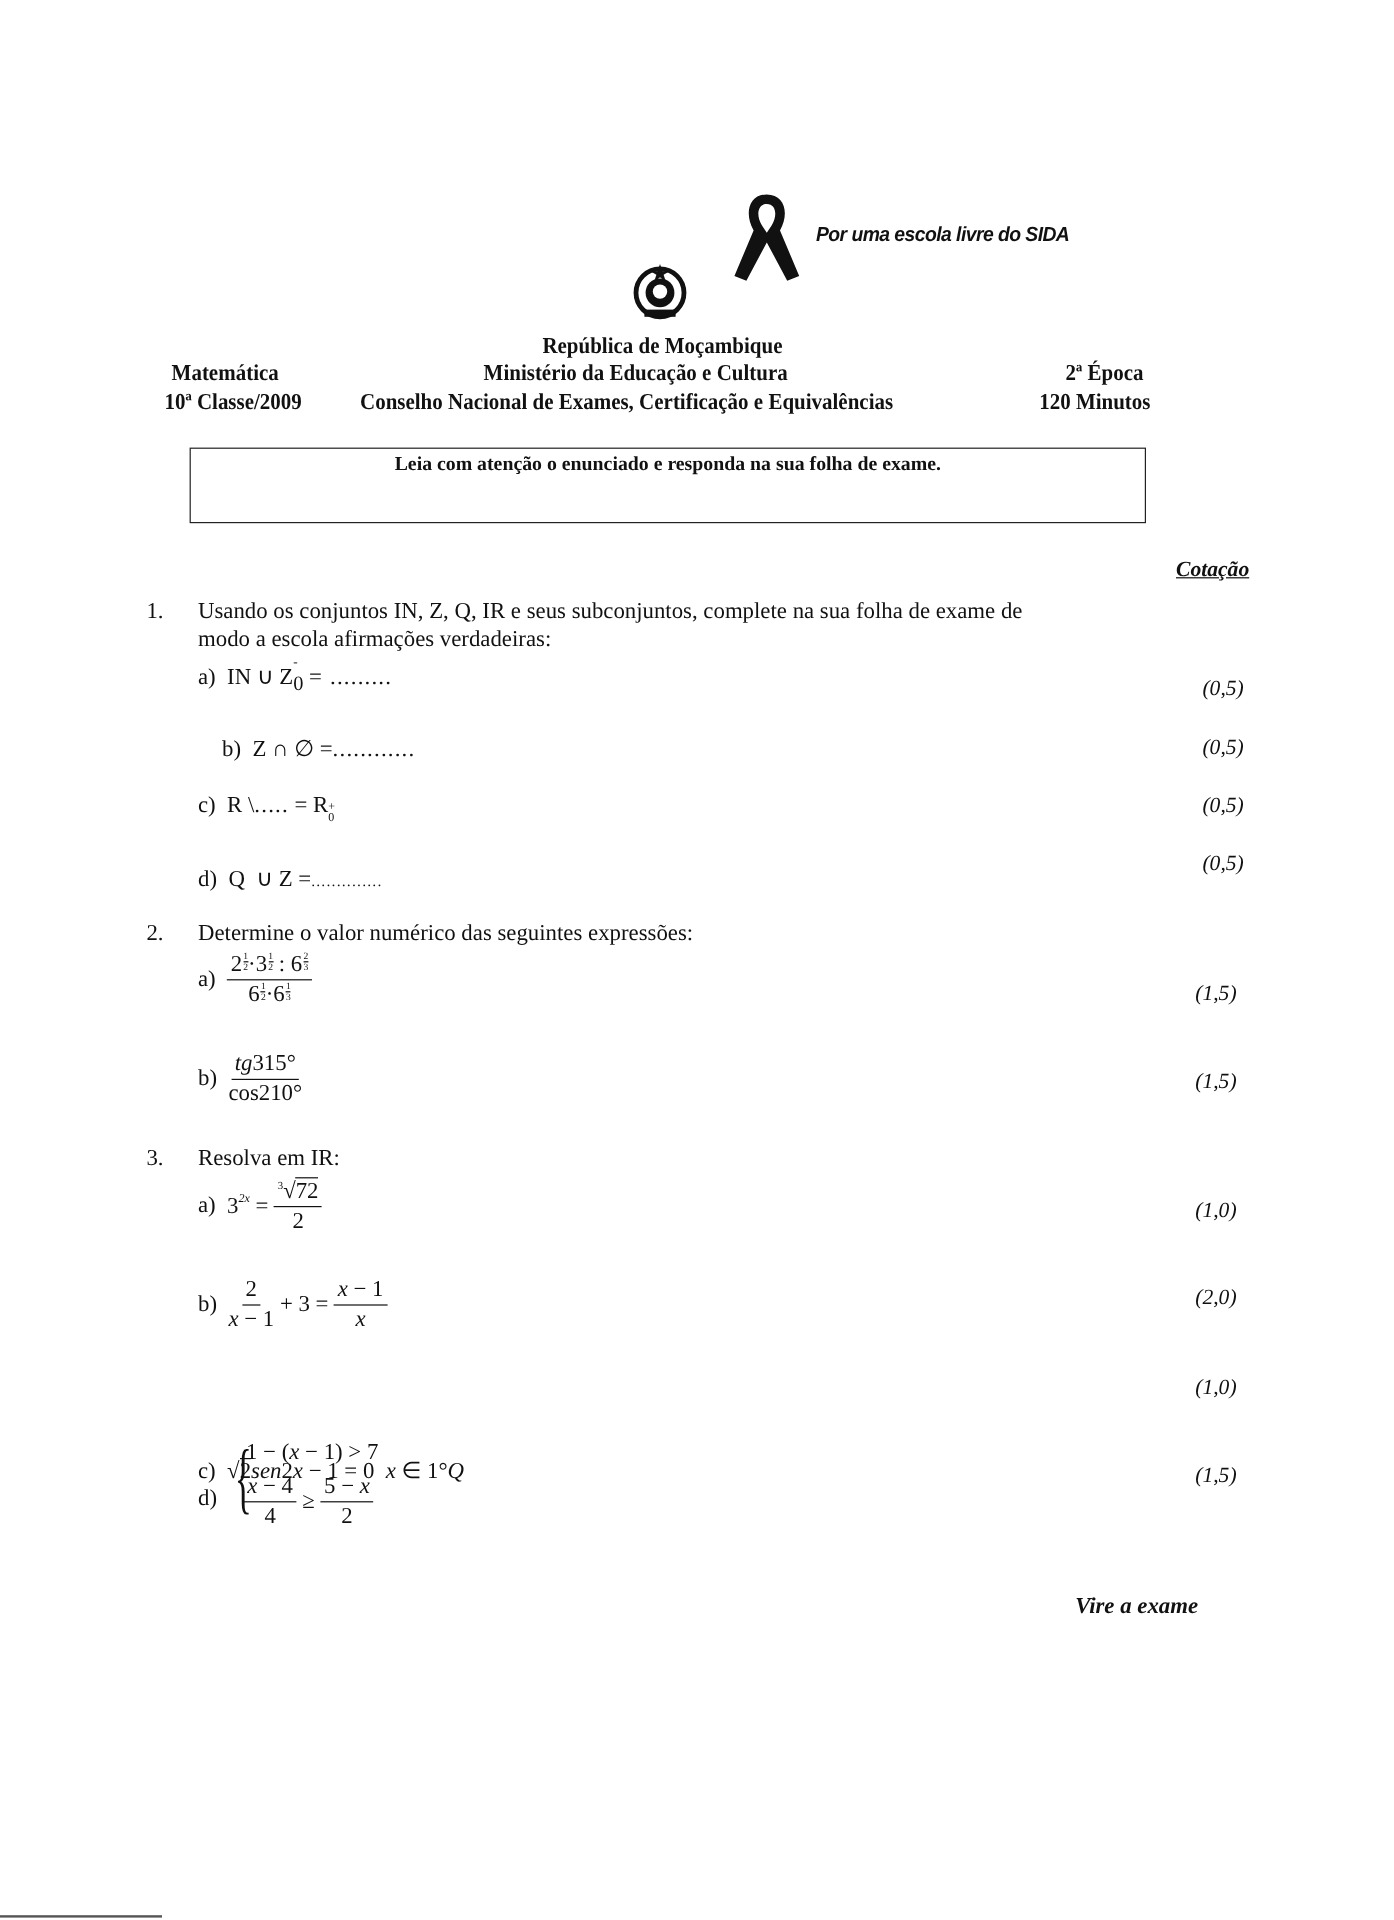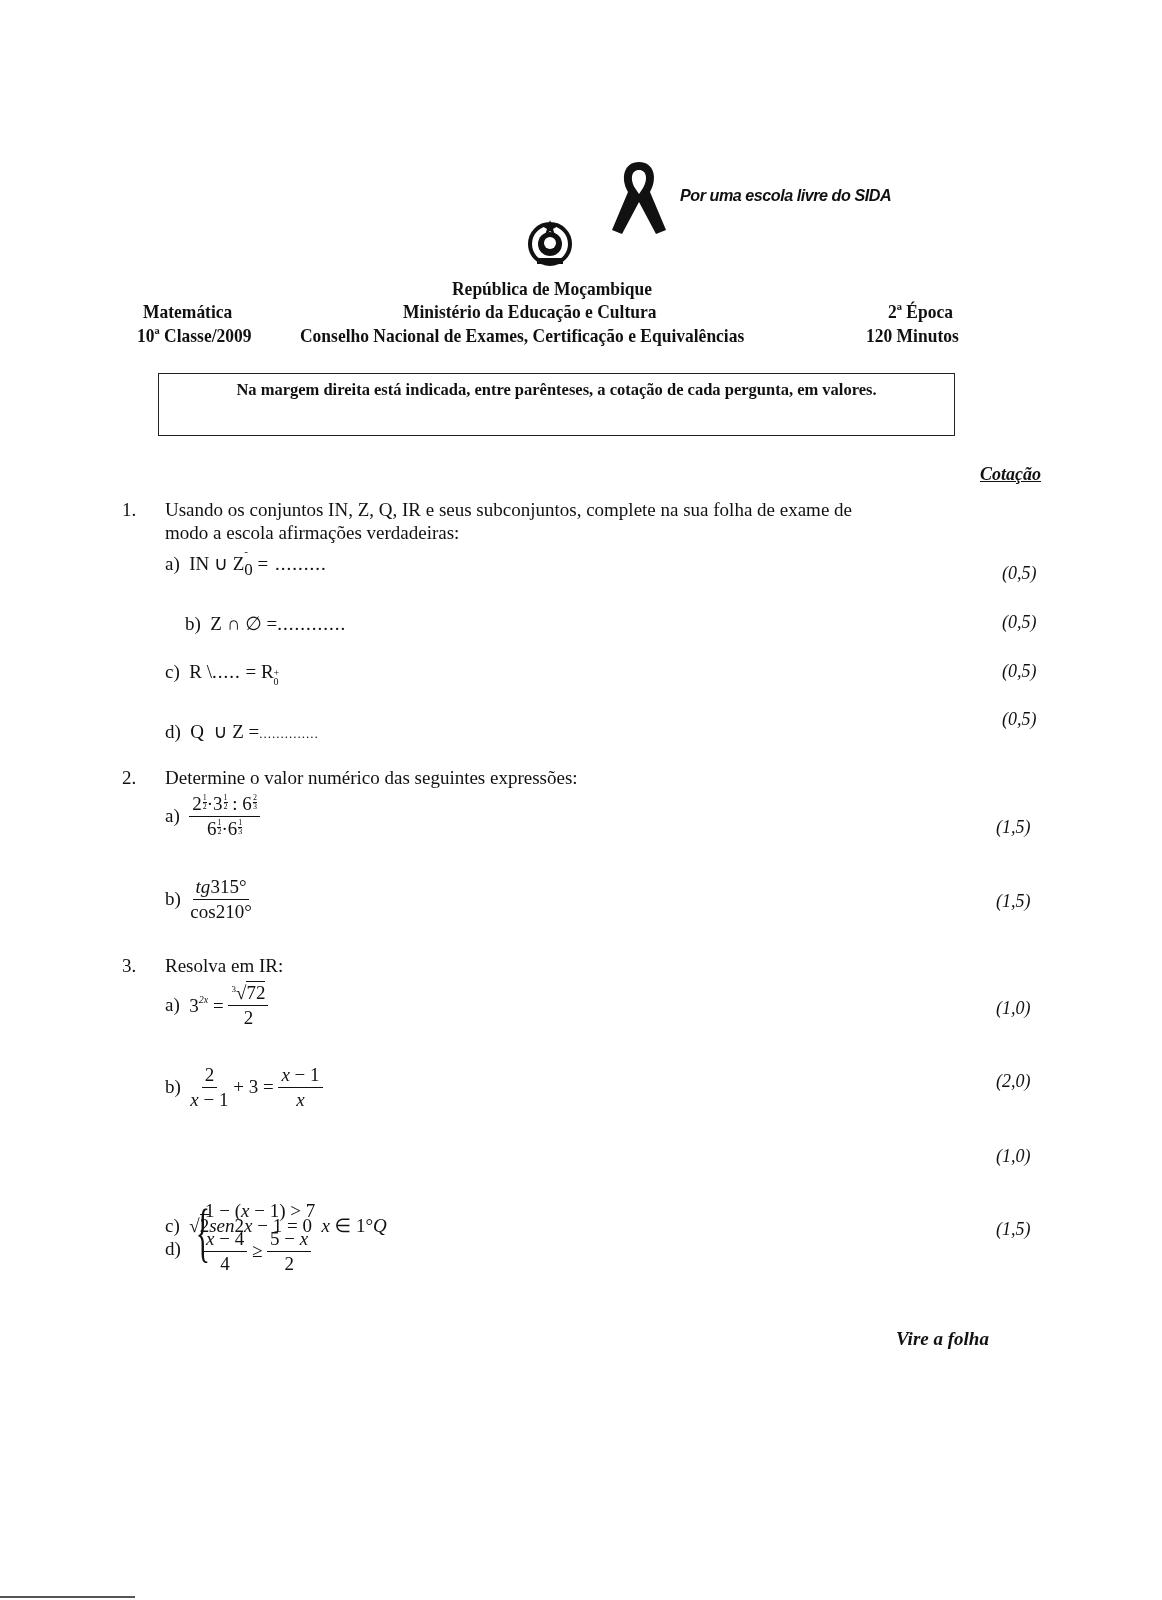--- a/index.html
+++ b/index.html
@@ -46,21 +46,21 @@
 
 <div class="abs hdr" style="left:452px;top:278px;">República de Moçambique</div>
 <div class="abs hdr" style="left:143px;top:301px;">Matemática</div>
 <div class="abs hdr" style="left:403px;top:301px;">Ministério da Educação e Cultura</div>
 <div class="abs hdr" style="left:888px;top:301px;">2ª Época</div>
 <div class="abs hdr" style="left:137px;top:325px;">10ª Classe/2009</div>
 <div class="abs hdr" style="left:300px;top:325px;">Conselho Nacional de Exames, Certificação e Equivalências</div>
 <div class="abs hdr" style="left:866px;top:325px;">120 Minutos</div>
 
 <div class="abs box" style="left:158px;top:373px;width:795px;height:61px;">
-  <div class="line" style="margin-top:6px;">Na margem direita está indicada, entre parênteses, a cotação de cada pergunta, em valores.</div>
+  <div class="line" style="margin-top:3px;">Leia com atenção o enunciado e responda na sua folha de exame.</div>
 </div>
 
 <div class="abs score bold" style="left:980px;top:464px;text-decoration:underline;font-weight:bold;">Cotação</div>
 
 <div class="abs q" style="left:122px;top:499px;">1.</div>
 <div class="abs q" style="left:165px;top:499px;">Usando os conjuntos IN, Z, Q, IR e seus subconjuntos, complete na sua folha de exame de</div>
 <div class="abs q" style="left:165px;top:522px;">modo a escola afirmações verdadeiras:</div>
 
 <div class="abs q" style="left:165px;top:552px;">
   <span>a)</span>&nbsp; IN ∪ Z<span style="position:relative;"><sup style="font-size:11px;position:absolute;top:-8px;left:0;">-</sup><sub style="font-size:17px;">0</sub></span> <span class="dots">= .........</span>
@@ -160,15 +160,15 @@
         <span class="num"><i>x</i> − 4</span>
         <span class="den">4</span>
       </span><span style="vertical-align:middle;"> ≥ </span><span class="frac">
         <span class="num">5 − <i>x</i></span>
         <span class="den">2</span>
       </span>
   </div>
 </div>
 <div class="abs score" style="left:996px;top:1219px;">(1,5)</div>
 
-<div class="abs bold ital" style="left:896px;top:1328px;font-size:19px;">Vire a folha</div>
+<div class="abs bold ital" style="left:896px;top:1328px;font-size:19px;">Vire a exame</div>
 
 <div class="abs" style="left:0;top:1596px;width:135px;height:2px;background:#555;"></div>
 
 </body></html>

